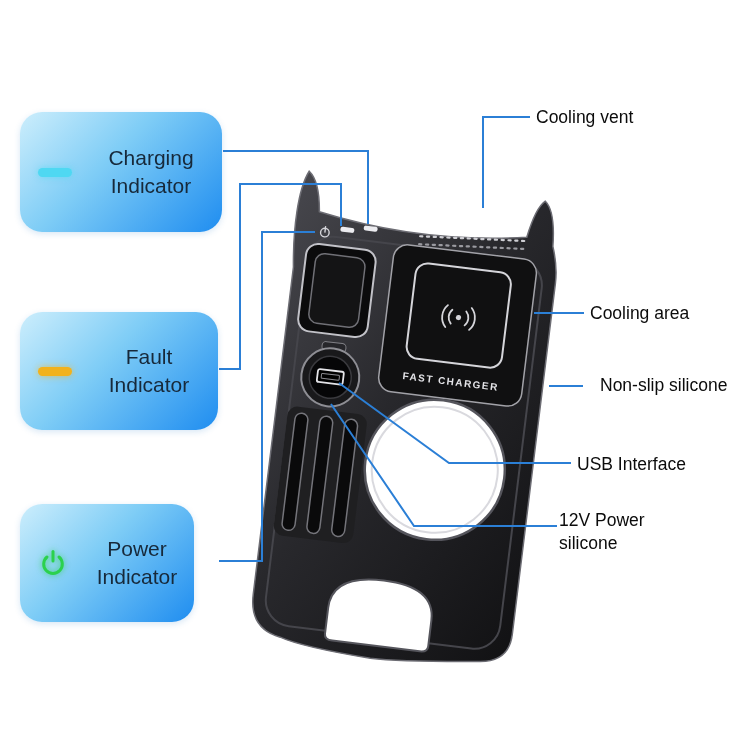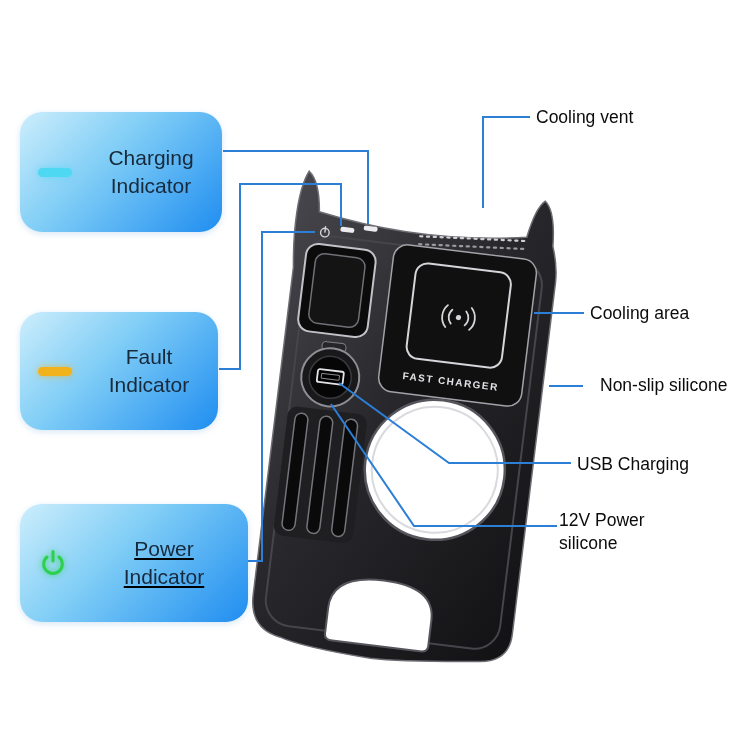--- a/index.html
+++ b/index.html
@@ -128,37 +128,37 @@
 <div class="card" style="left:20px;top:312px;width:198px;height:118px;">
   <div class="icon-col">
     <div class="led-dash" style="background:#f2b21c;box-shadow:0 0 7px rgba(242,178,28,.65);"></div>
   </div>
   <div class="txt">
     <div>Fault</div>
     <div>Indicator</div>
   </div>
 </div>
 
-<div class="card" style="left:20px;top:504px;width:228px;height:118px;text-decoration:underline;">
+<div class="card" style="left:20px;top:504px;width:174px;height:118px;">
   <div class="icon-col">
     <svg width="30" height="30" viewBox="0 0 30 30" style="filter:drop-shadow(0 0 3px rgba(43,209,77,.8));">
       <path d="M 9 9 A 9.3 9.3 0 1 0 21 9" fill="none" stroke="#2bd14d" stroke-width="3" stroke-linecap="round"></path>
       <line x1="15" y1="3.5" x2="15" y2="13" stroke="#2bd14d" stroke-width="3" stroke-linecap="round"></line>
     </svg>
   </div>
   <div class="txt">
     <div>Power</div>
     <div>Indicator</div>
   </div>
 </div>
 
 <div class="callout-label" style="left:536px;top:106px;text-align:right;">Cooling vent</div>
 
 <div class="callout-label" style="left:590px;top:302px;">Cooling area</div>
 
 <div class="callout-label" style="left:572px;top:374px;margin-left:28px;">Non-slip silicone</div>
 
-<div class="callout-label" style="left:577px;top:453px;">USB Charging</div>
+<div class="callout-label" style="left:577px;top:453px;">USB Interface</div>
 
 <div class="callout-label" style="left:559px;top:509px;">
   <div>12V Power</div>
   <div>silicone</div>
 </div>
 
 </body></html>

